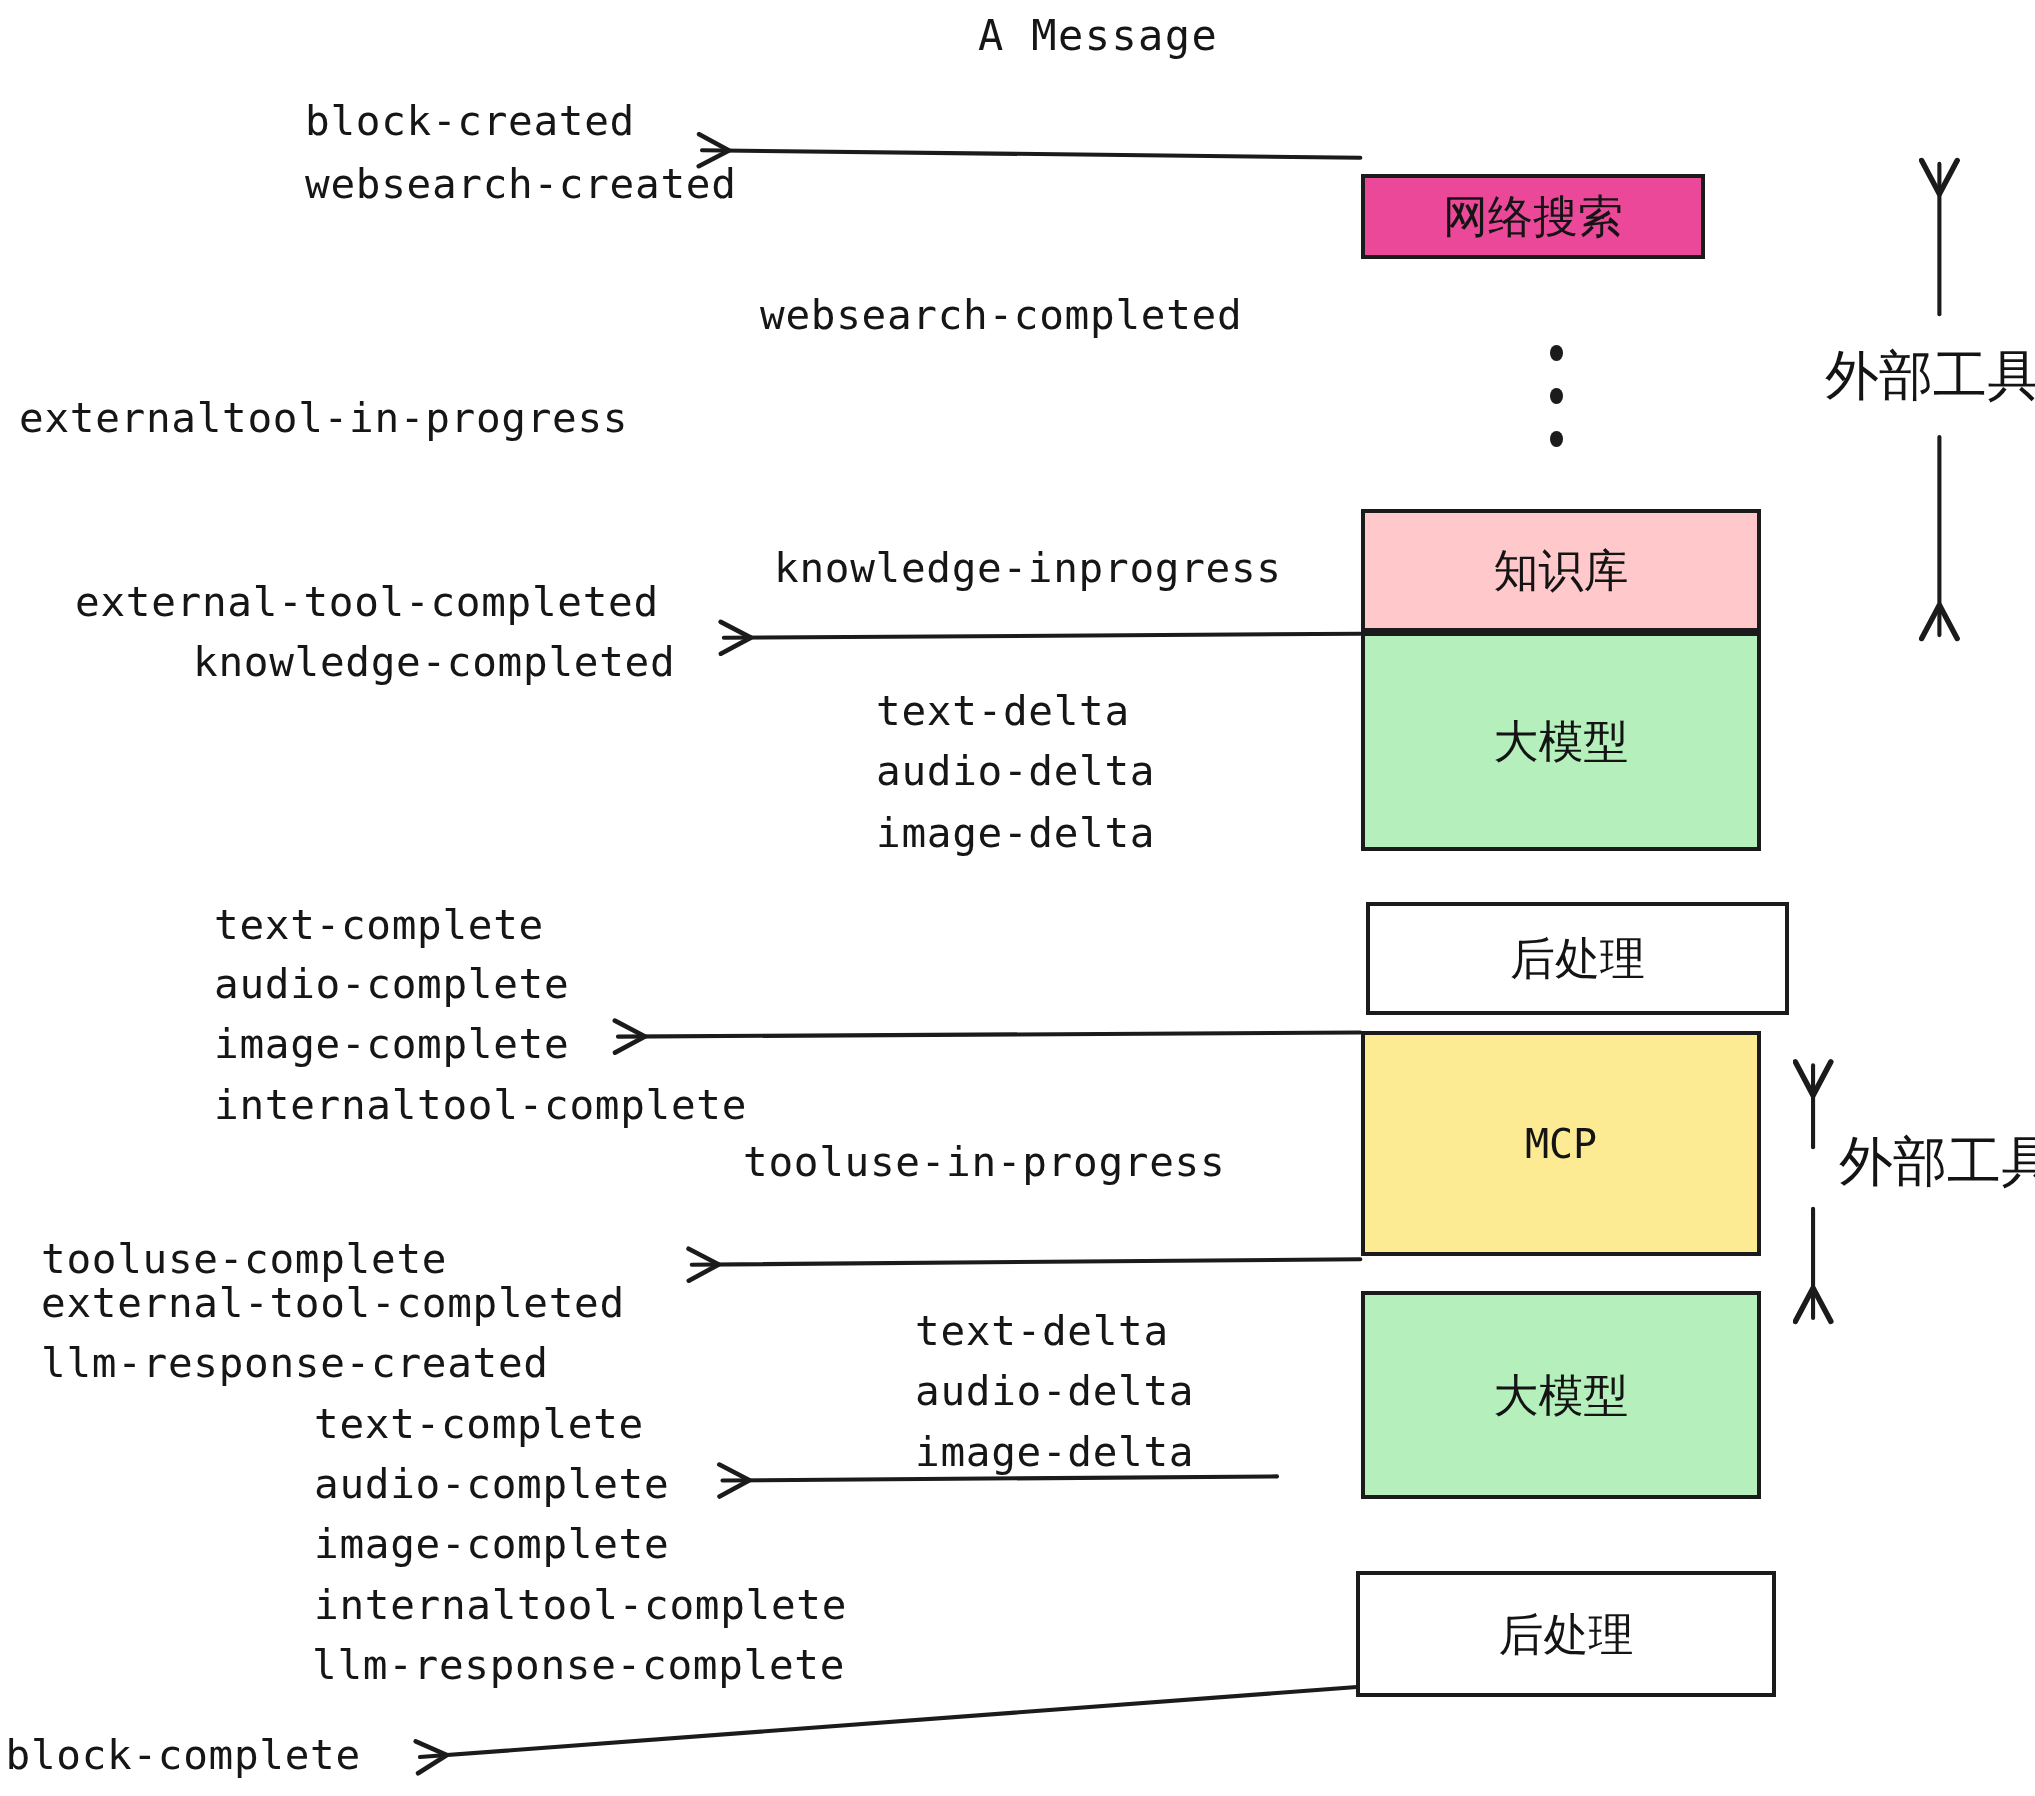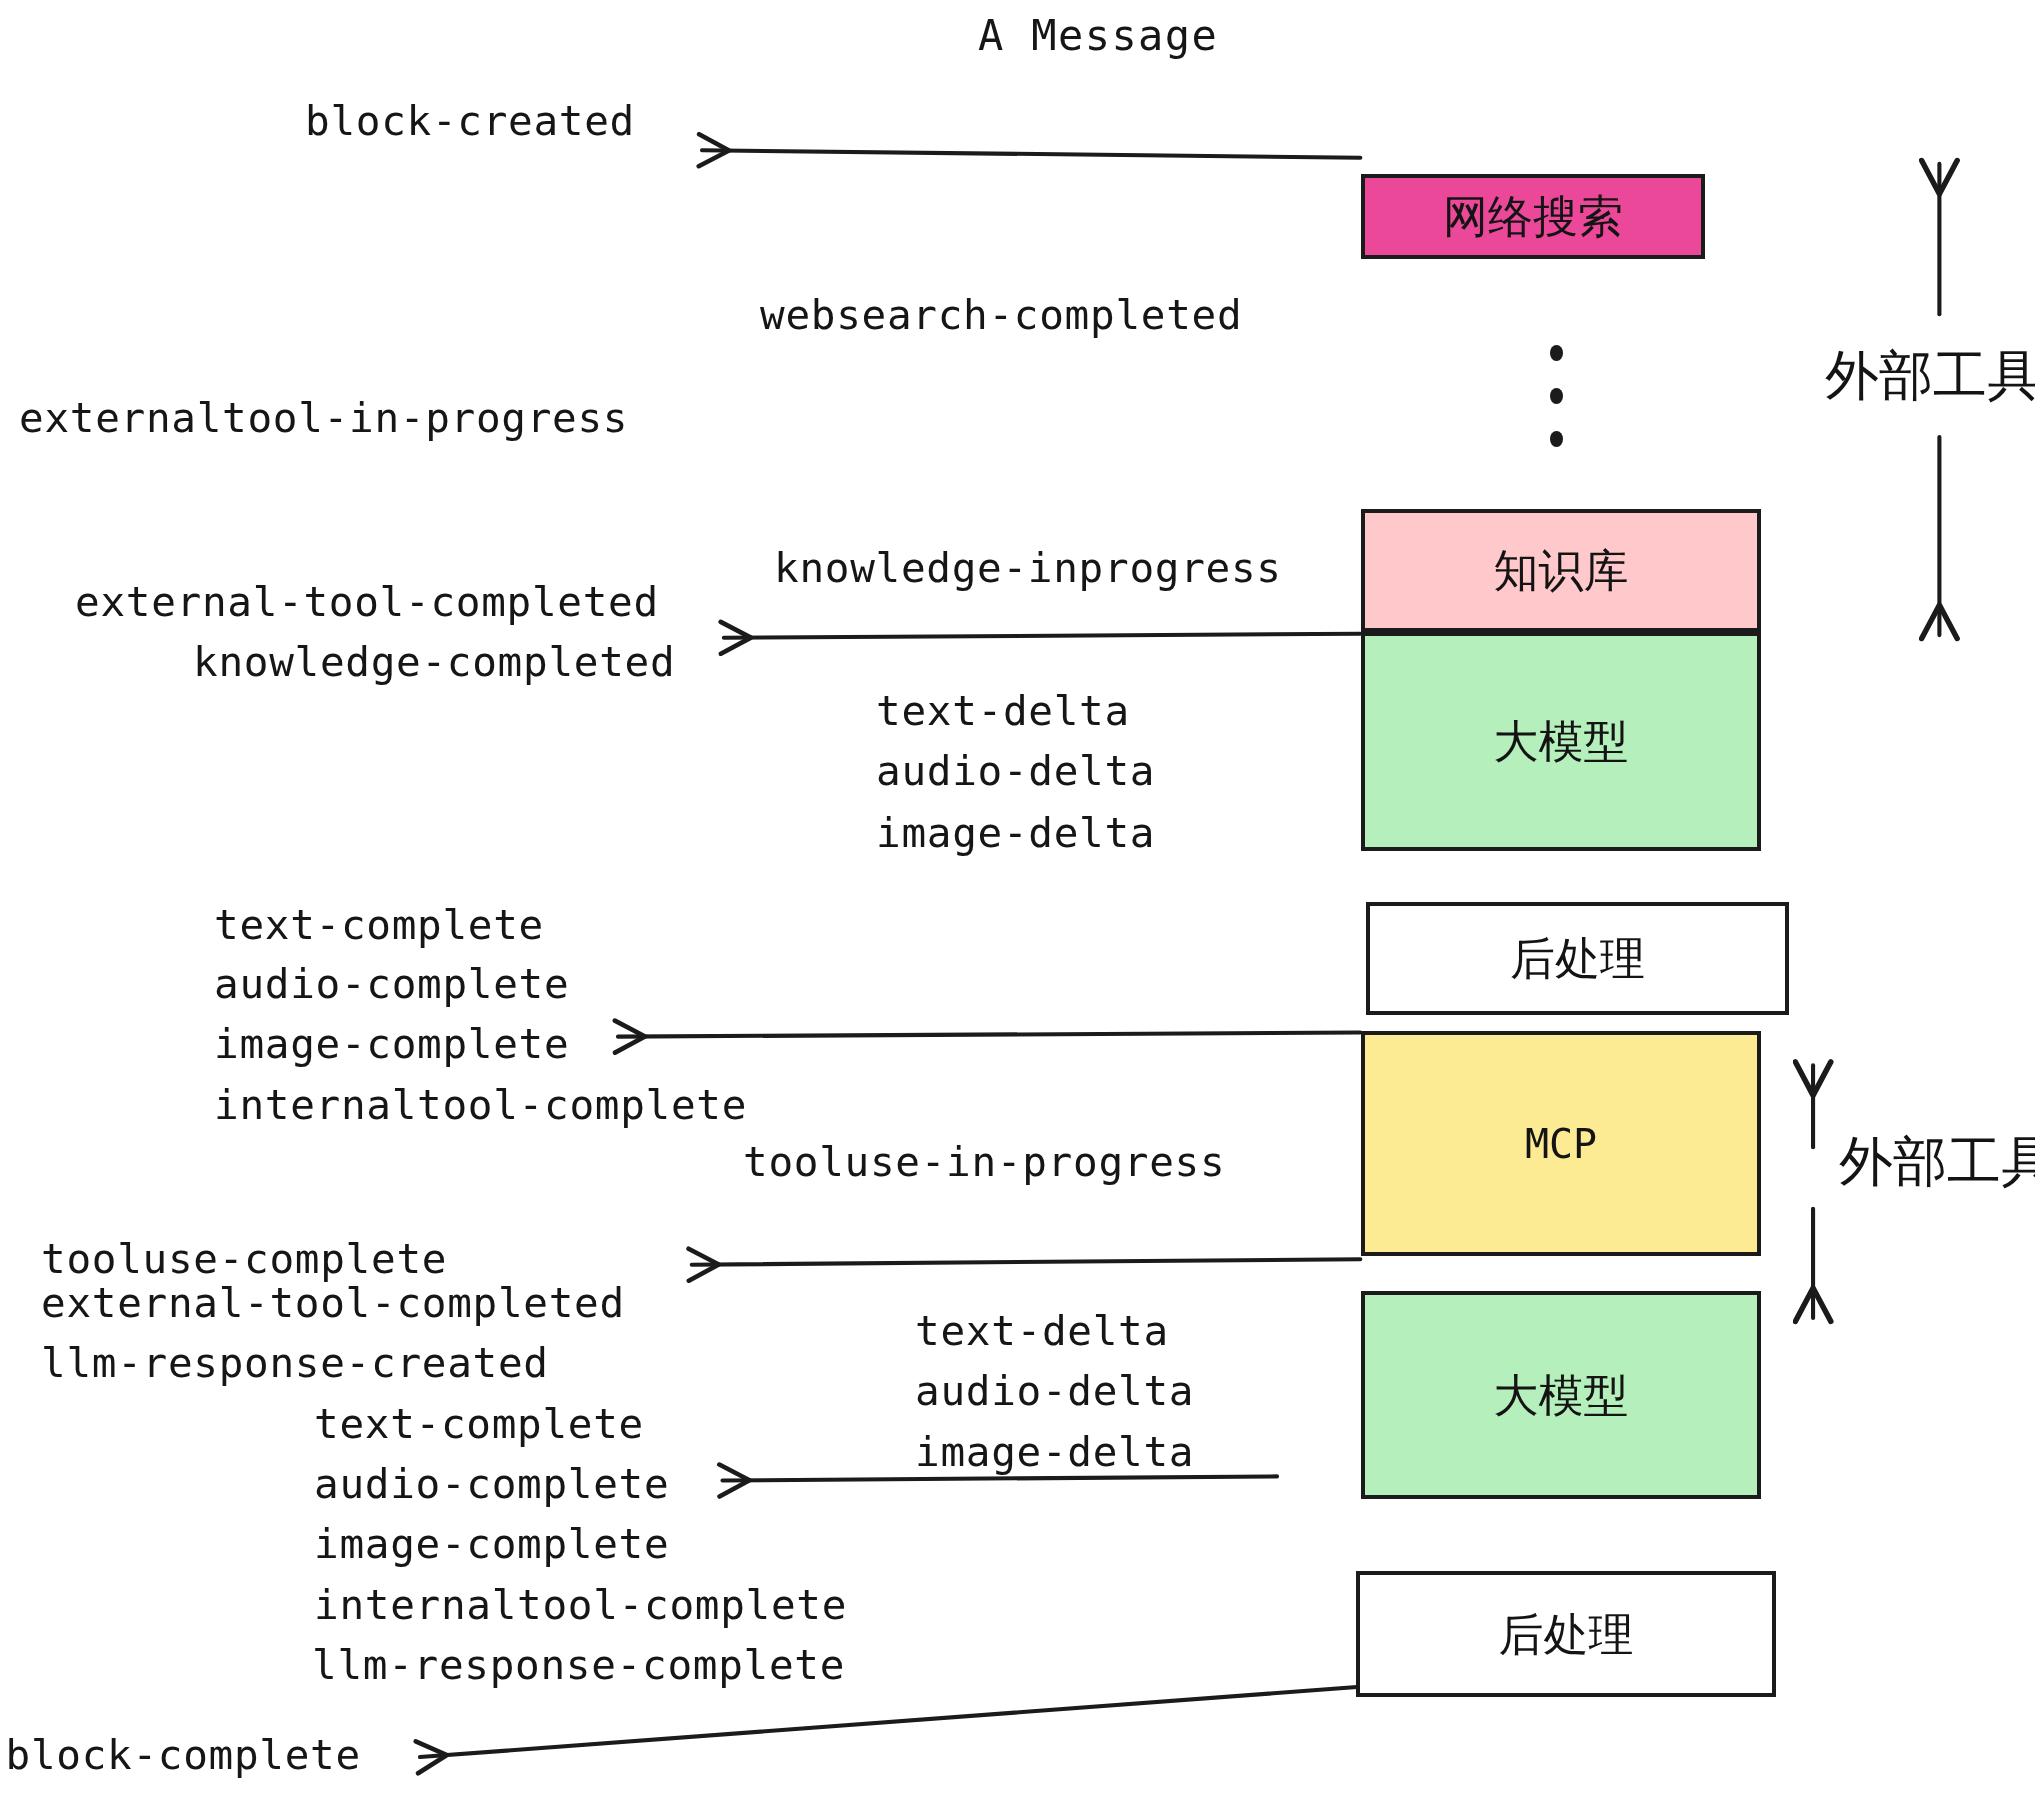--- a/index.html
+++ b/index.html
@@ -151,20 +151,21 @@
 
   <div class="box" style="left:1356px; top:1571px; width:420px; height:126px; background:#ffffff;">
     <span class="box-label">后处理</span>
   </div>
 
   <div class="grp-label" style="left:1825px; top:348px;">外部工具</div>
 
   <div class="grp-label" style="left:1839px; top:1134px;">外部工具</div>
 
   <div class="ev" style="left:305px; top:101px;">block-created</div>
+  <div class="ev" style="left:305px; top:164px;">websearch-created</div>
   <div class="ev" style="left:760px; top:295px;">websearch-completed</div>
   <div class="ev" style="left:19px; top:398px;">externaltool-in-progress</div>
 
   <div class="ev" style="left:774px; top:548px;">knowledge-inprogress</div>
   <div class="ev" style="left:75px; top:582px;">external-tool-completed</div>
   <div class="ev" style="left:193px; top:642px;">knowledge-completed</div>
 
   <div class="ev" style="left:876px; top:691px;">text-delta</div>
   <div class="ev" style="left:876px; top:751px;">audio-delta</div>
   <div class="ev" style="left:876px; top:813px;">image-delta</div>

